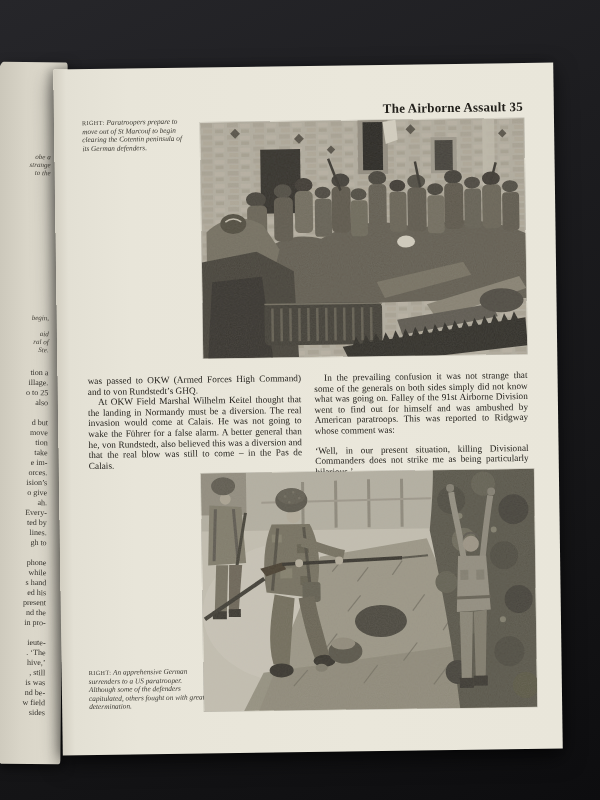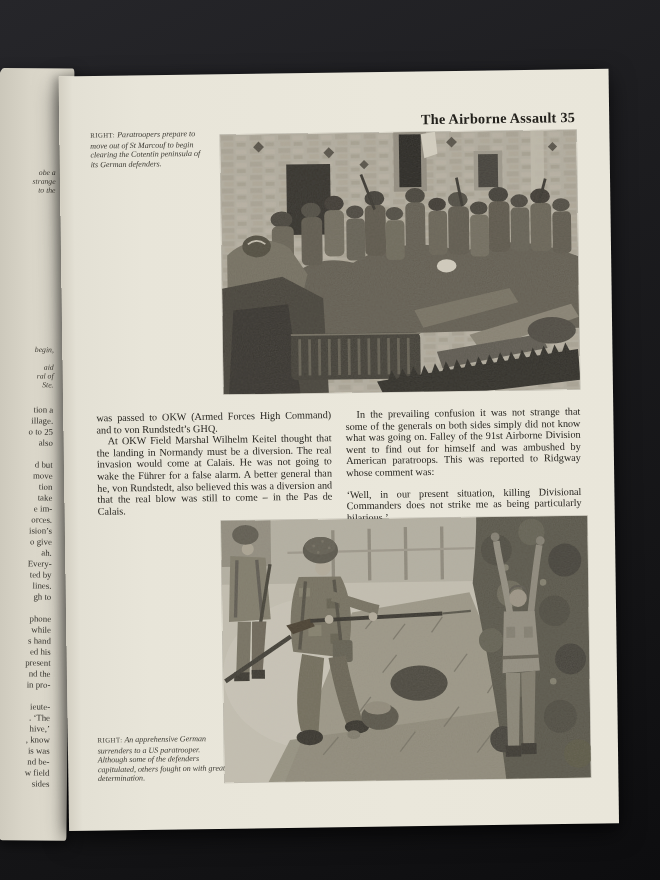--- a/index.html
+++ b/index.html
@@ -99,21 +99,21 @@
         <div>while</div>
         <div>s hand</div>
         <div>ed his</div>
         <div>present</div>
         <div>nd the</div>
         <div>in pro-</div>
         <div></div>
         <div>ieute-</div>
         <div>. ‘The</div>
         <div>hive,’</div>
-        <div>, know</div>
+        <div>, still</div>
         <div>is was</div>
         <div>nd be-</div>
         <div>w field</div>
         <div>sides</div>
       </div>
   </div>
 
   <div class="main-page">
 
     <div class="page-header">

